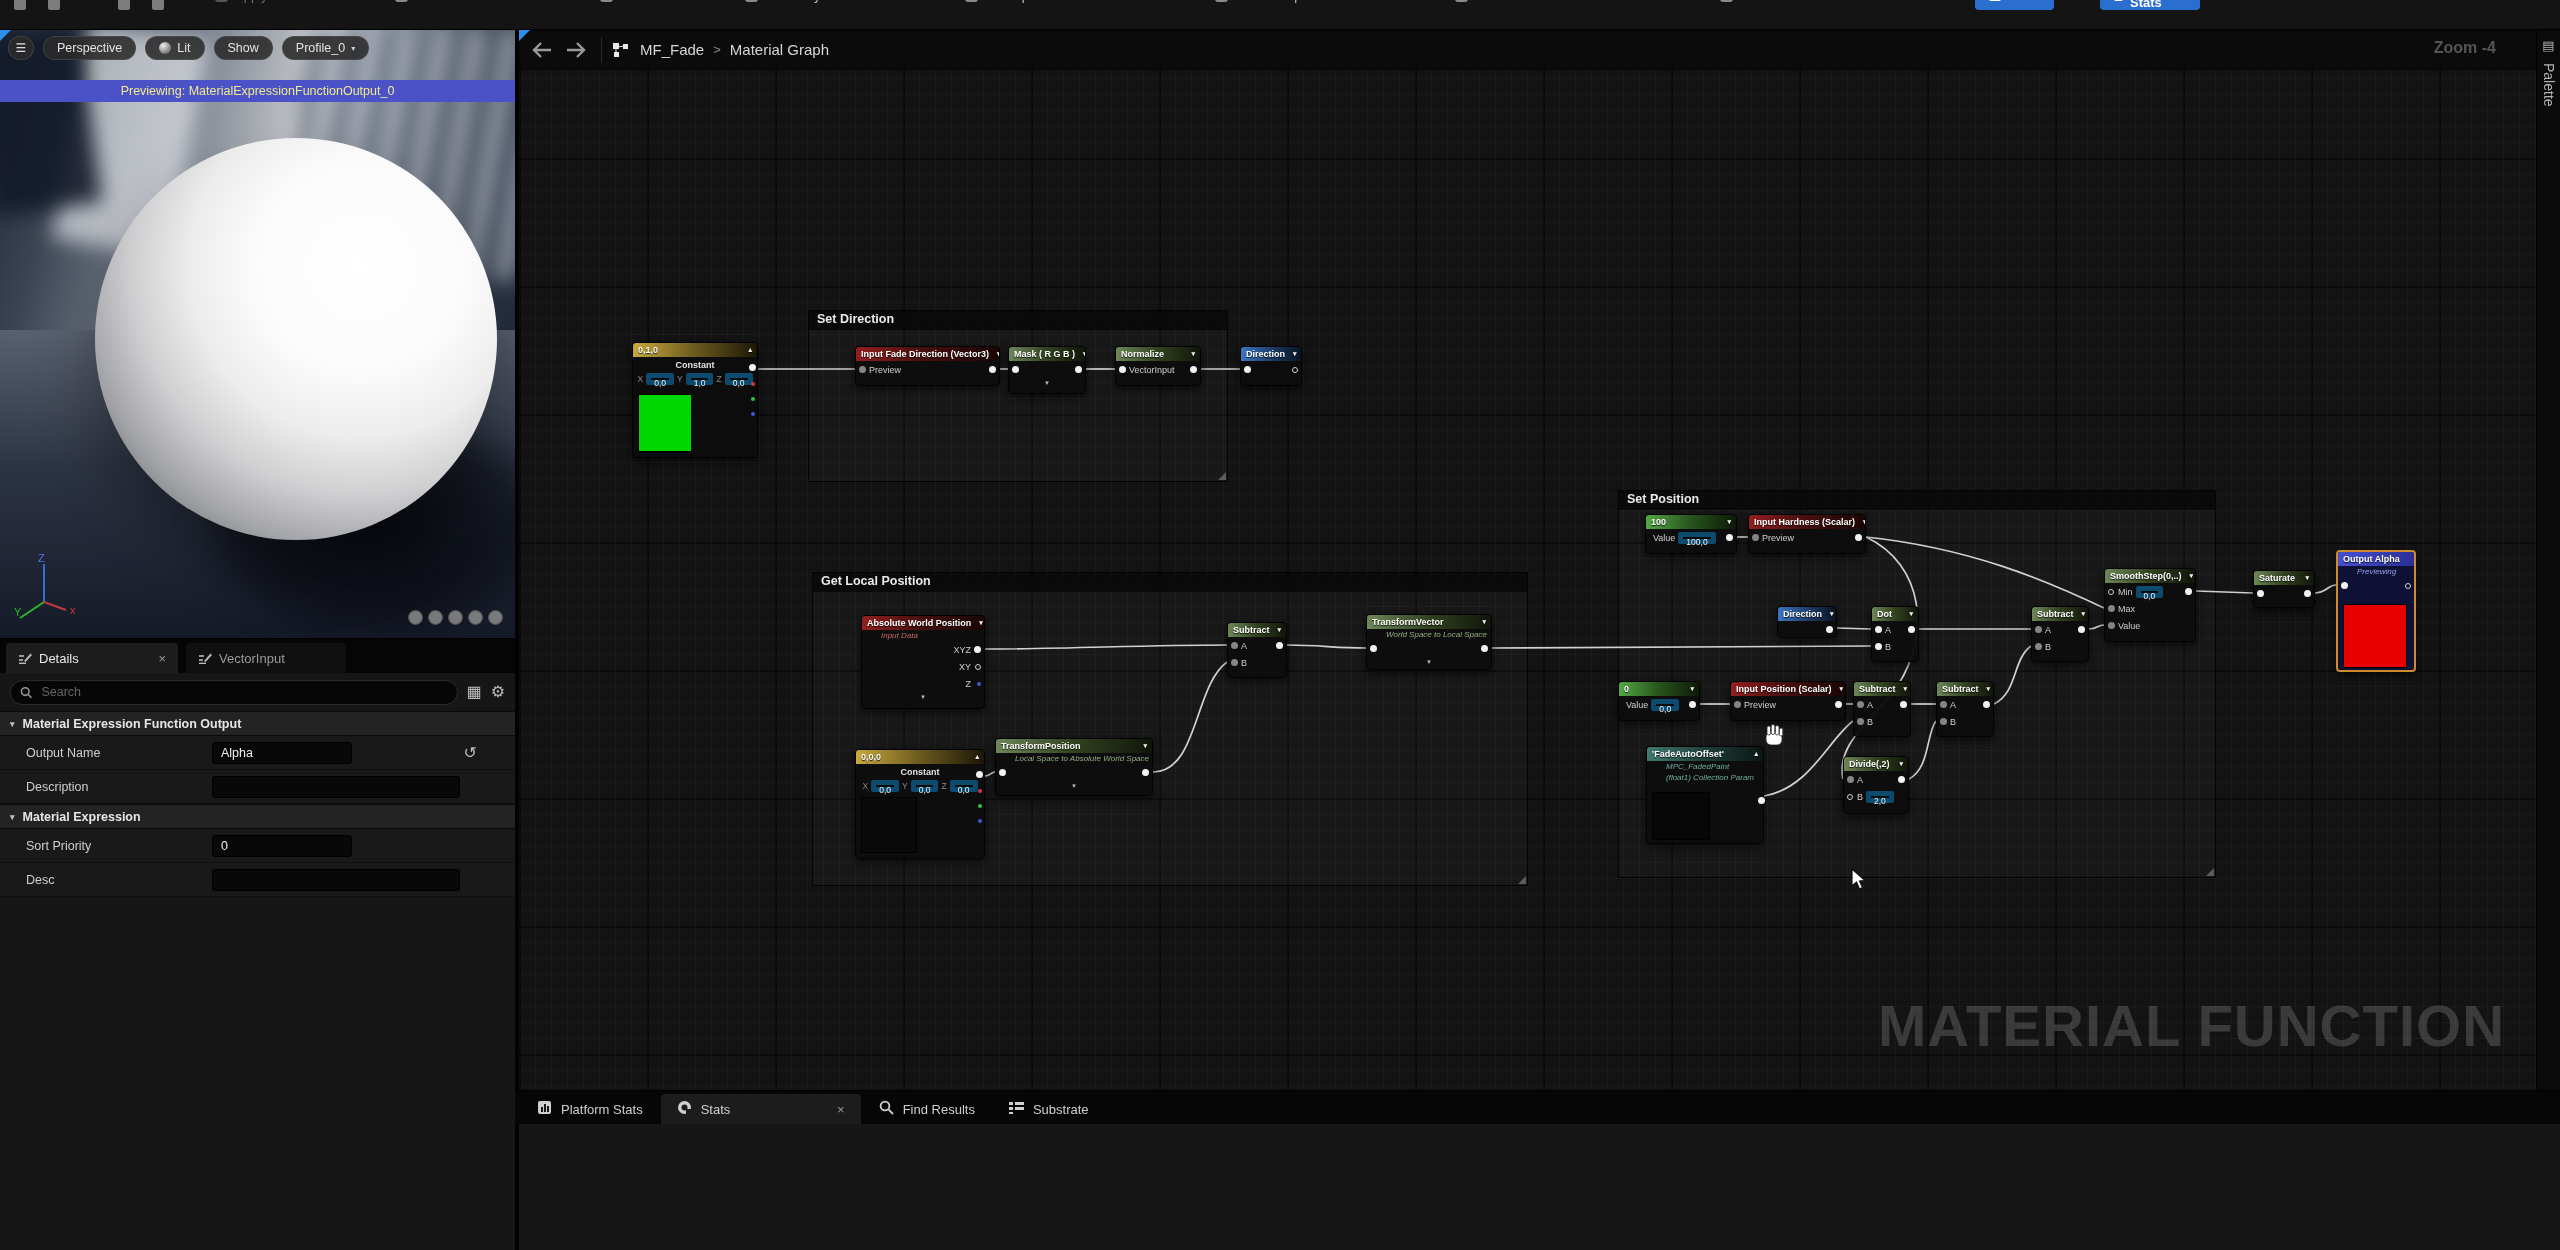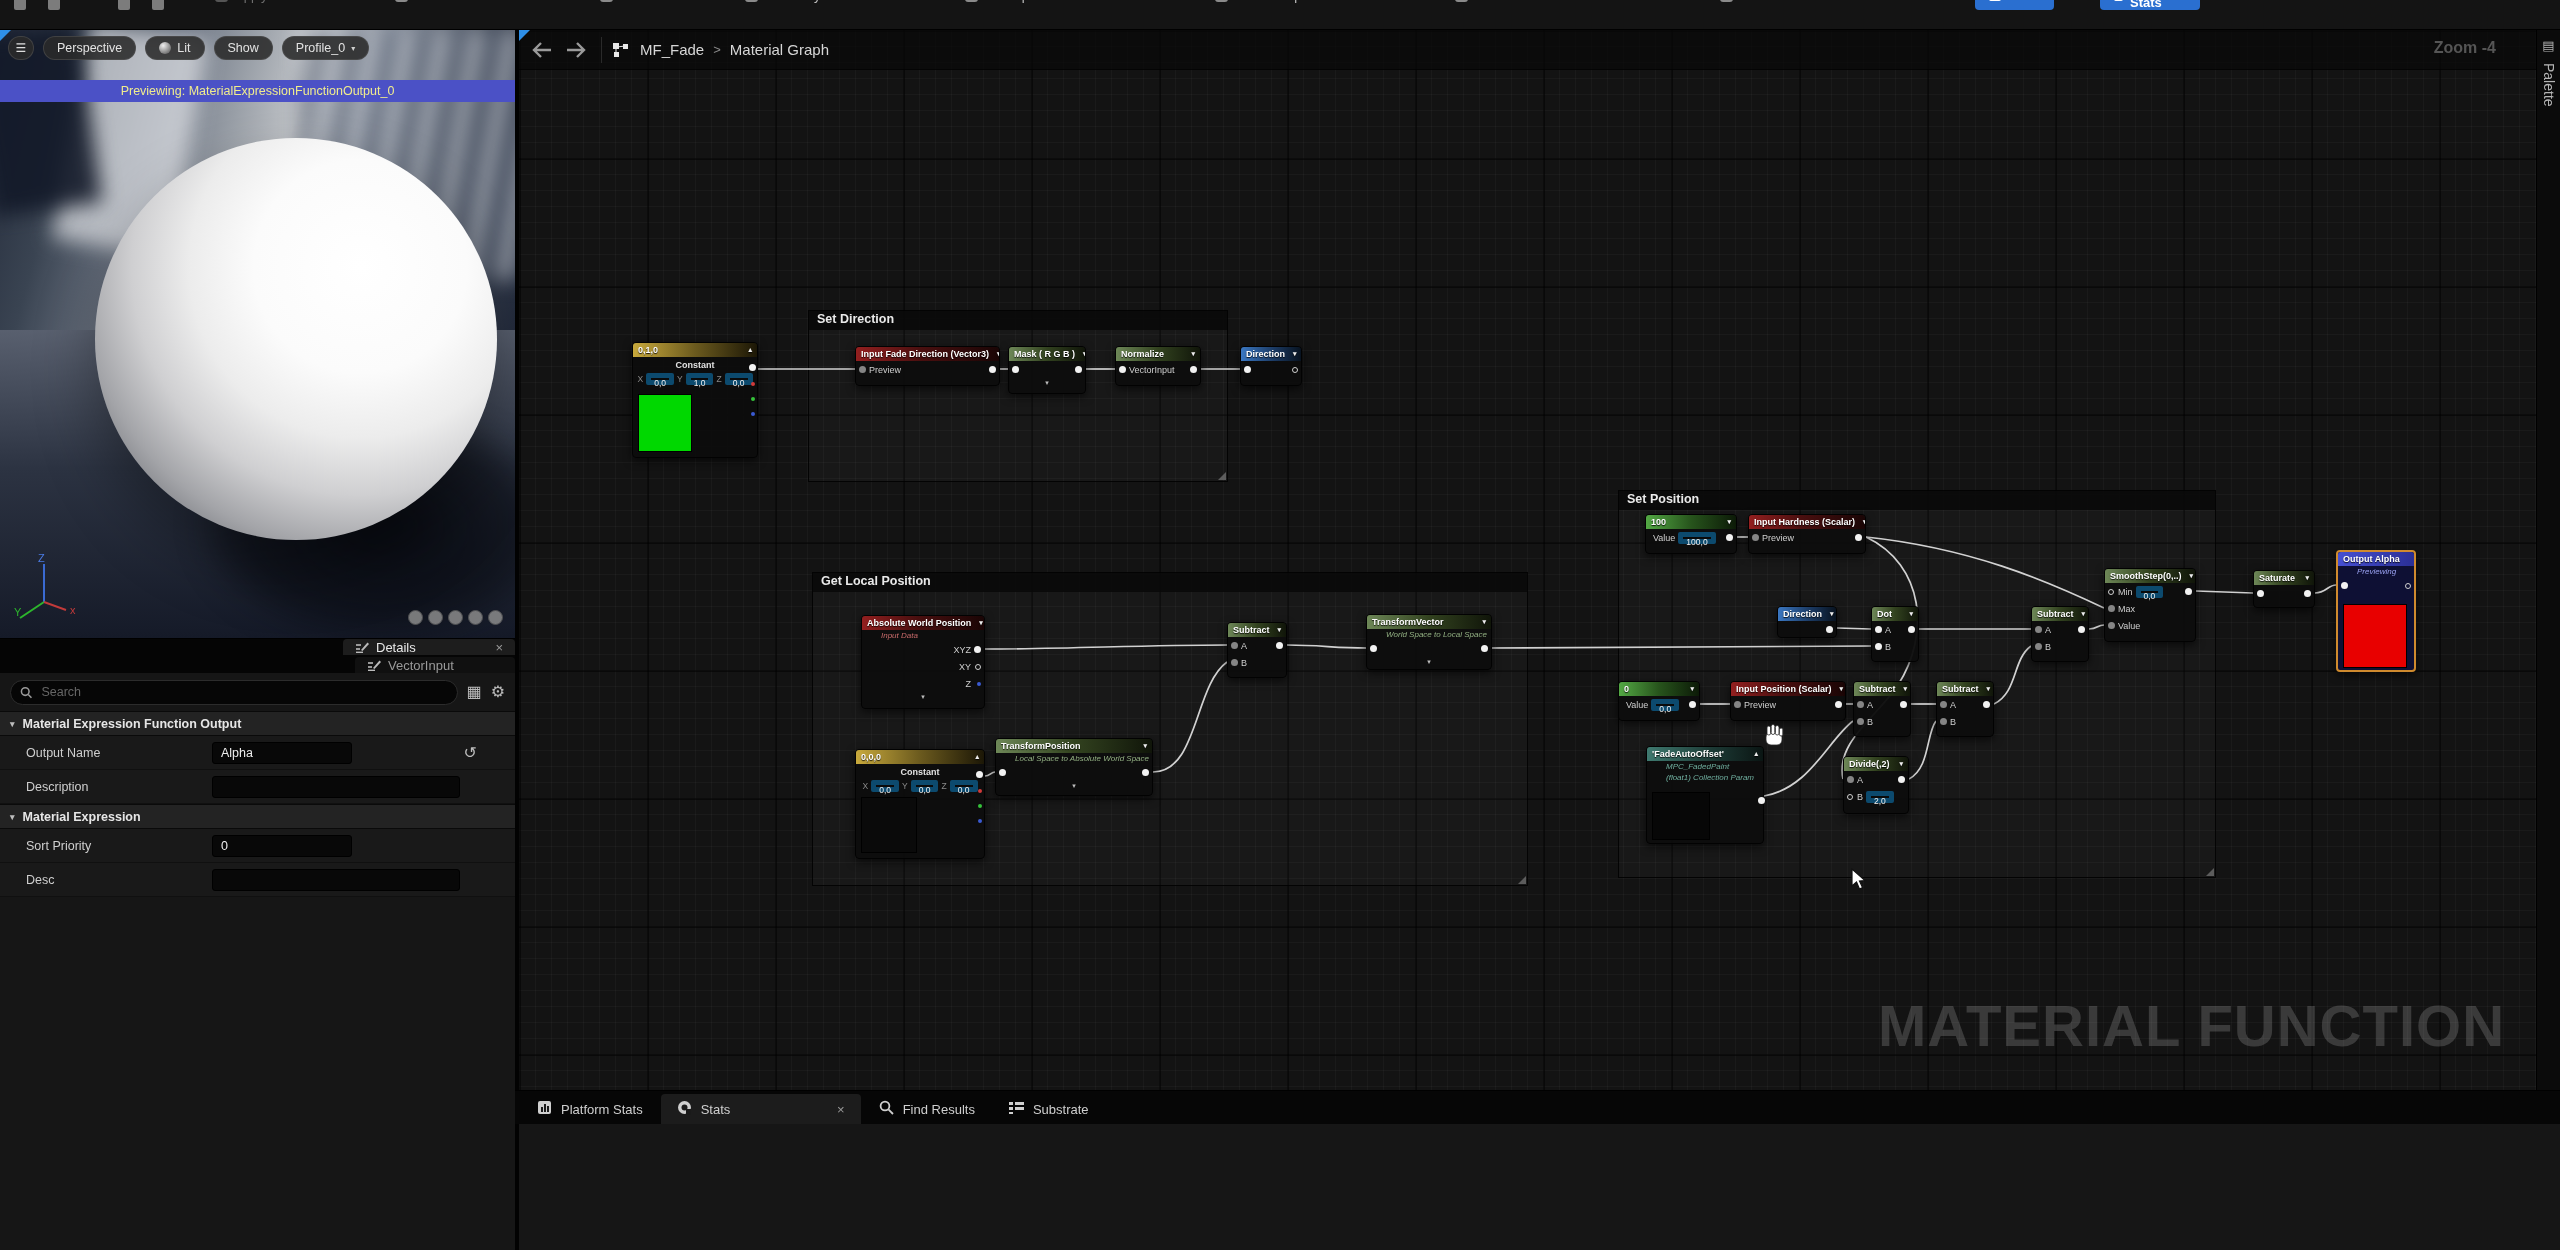--- a/index.html
+++ b/index.html
@@ -42,21 +42,21 @@
   .vp-pill .dd{font-size:8px;color:#cfcfcf;}
   .vp-banner{position:absolute;left:0;top:34px;width:515px;height:22px;background:#4b51c6;color:#f0ec8e;
     font-size:12.5px;display:flex;align-items:center;justify-content:center;margin-top:16px;}
   .vp-gizmo{position:absolute;left:14px;top:520px;width:70px;height:72px;}
   .vp-shapes{position:absolute;right:12px;top:580px;display:flex;gap:5px;}
   .vp-shape{width:15px;height:15px;border-radius:50%;background:#8b8b8b;border:1px solid #5a5a5a;opacity:.85;}
   .focus-corner{position:absolute;width:0;height:0;border-top:11px solid #2e8fe8;border-right:11px solid transparent;z-index:8;}
 
   
   .details{position:absolute;left:0;top:638px;width:515px;height:612px;background:#161616;z-index:5;border-top:1px solid #000;}
-  .dt-tabs{height:34px;background:#050505;display:flex;align-items:flex-end;padding-left:6px;gap:2px;flex-direction:column;}
+  .dt-tabs{height:34px;background:#050505;display:flex;align-items:flex-end;padding-left:6px;gap:8px;}
   .dt-tab{height:30px;display:flex;align-items:center;gap:7px;padding:0 12px;font-size:13px;border-radius:4px 4px 0 0;}
   .dt-tab.active{background:#1d1d1d;color:#e8e8e8;width:172px;}
   .dt-tab.inactive{background:#101010;color:#9a9a9a;width:160px;}
   .dt-tab .x{margin-left:auto;color:#9a9a9a;font-size:13px;}
   .pencil{width:14px;height:12px;flex:none;}
   .dt-search-row{height:38px;display:flex;align-items:center;padding:0 10px;gap:9px;background:#161616;}
   .dt-search{flex:1;height:25px;background:#060606;border:1px solid #2c2c2c;border-radius:13px;display:flex;align-items:center;padding:0 9px;gap:7px;}
   .dt-search input{background:transparent;border:none;outline:none;color:#ddd;font-size:12.5px;width:100%;font-family:"Liberation Sans",sans-serif;}
   .dt-search input::placeholder{color:#666;}
   .dt-ic{color:#b9b9b9;font-size:16px;line-height:1;}

